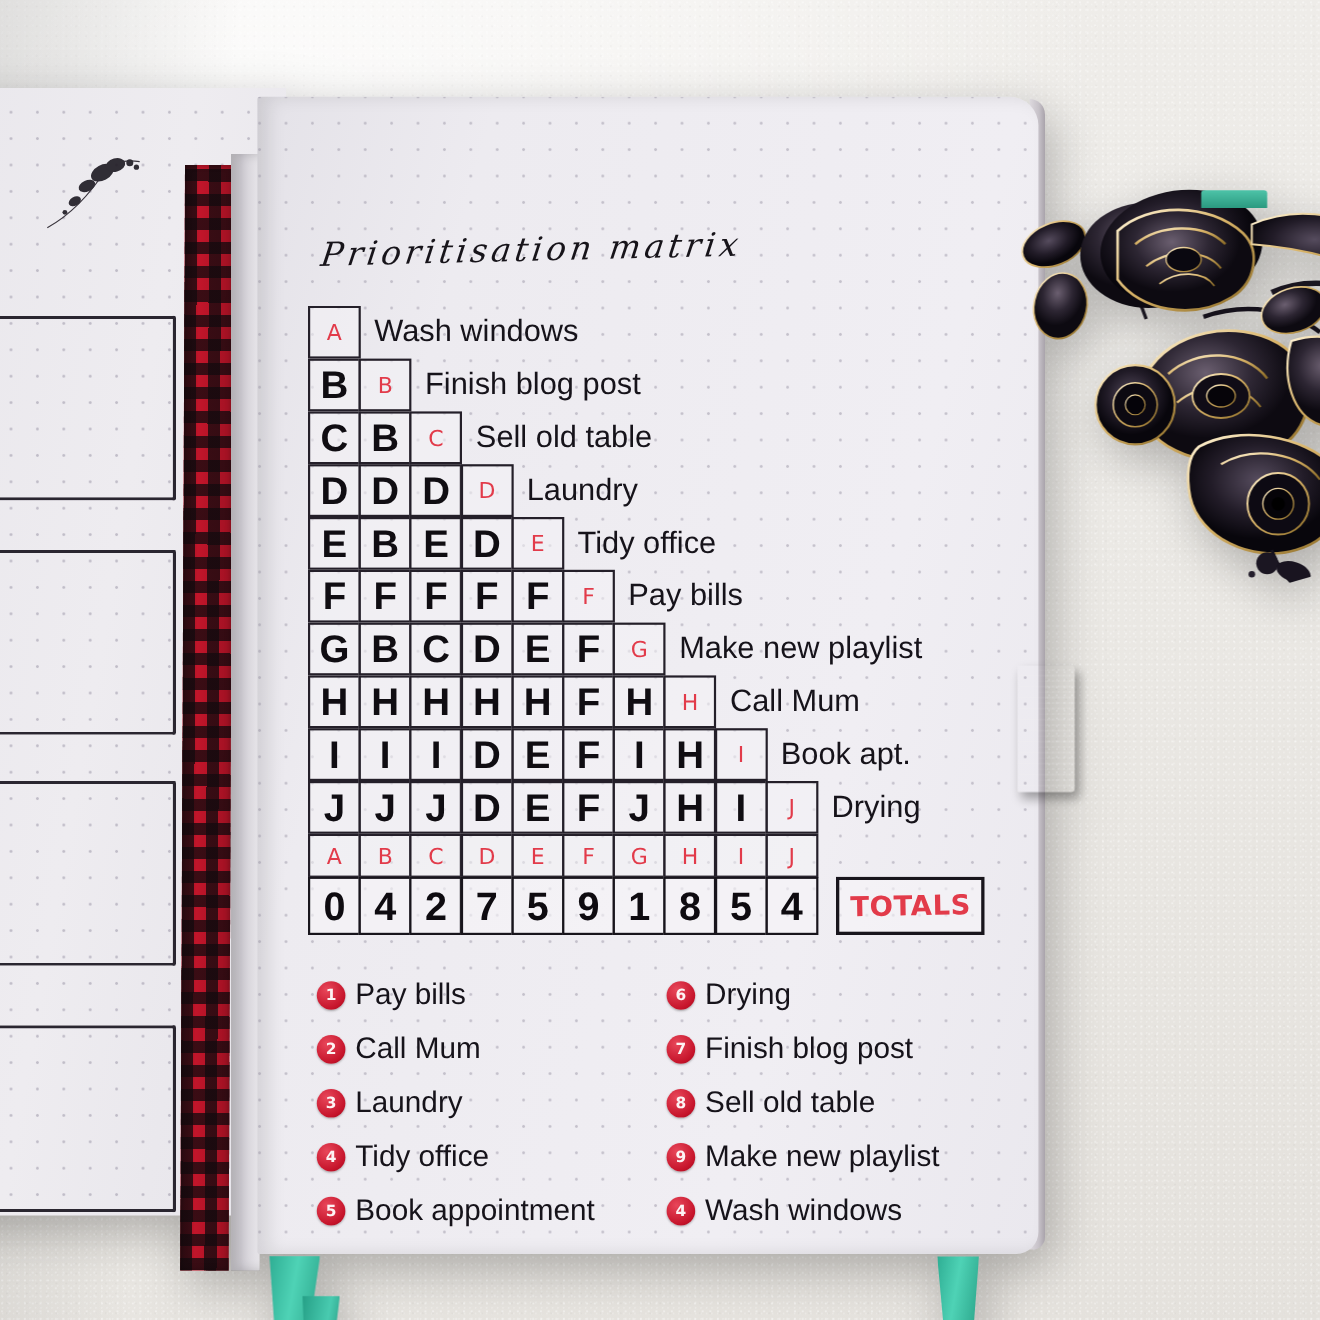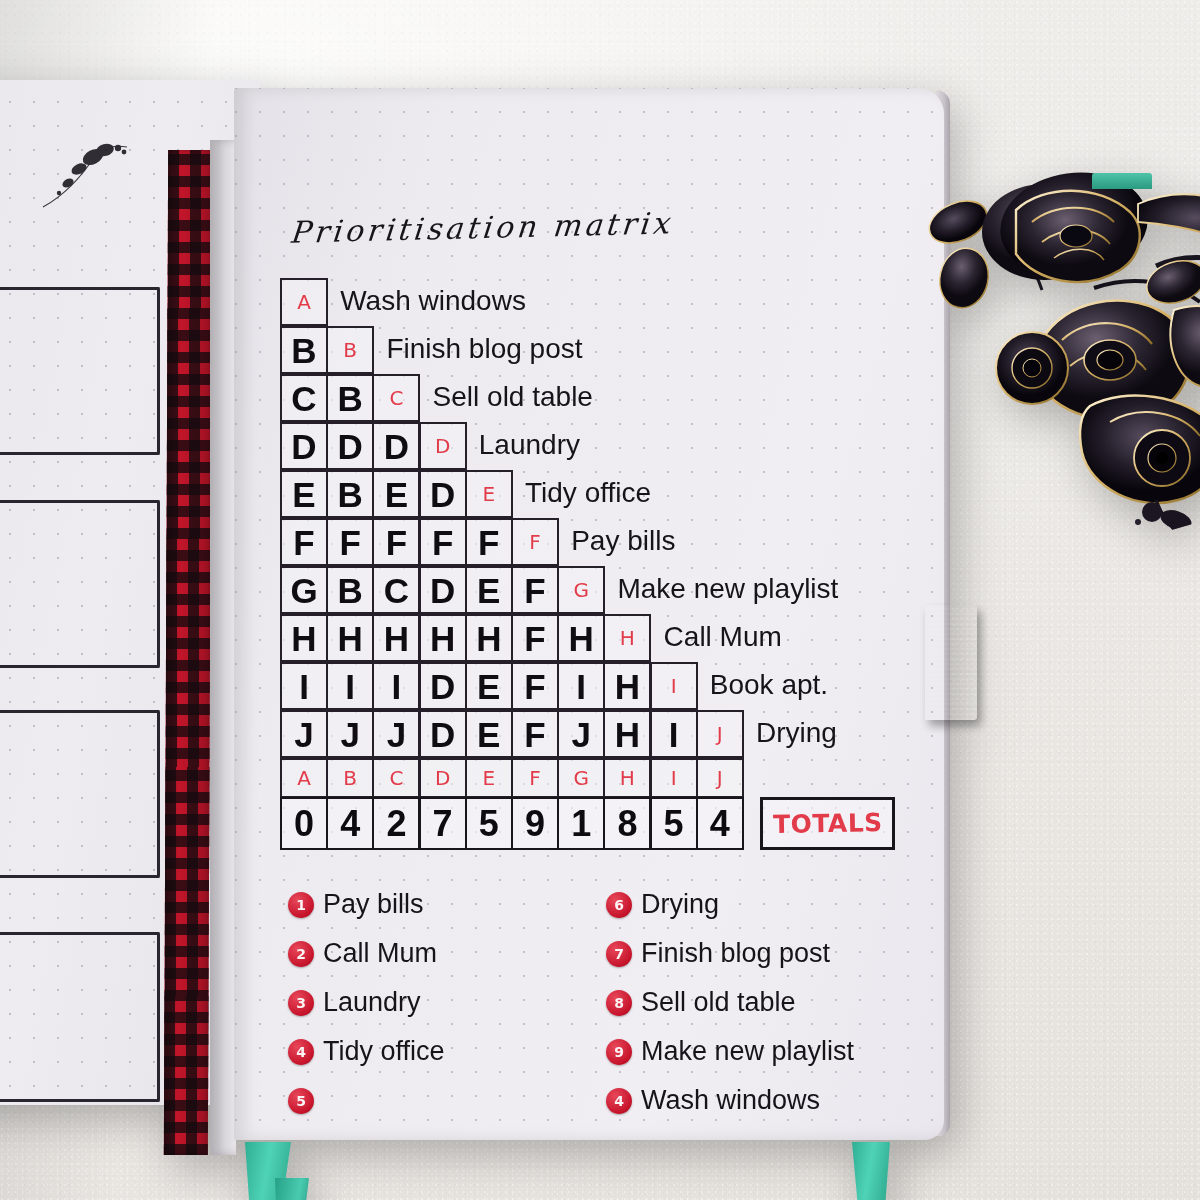--- a/index.html
+++ b/index.html
@@ -582,20 +582,21 @@
           <div class="rank-item">
             <span class="rank-num">3</span>
             <span class="rank-text">Laundry</span>
           </div>
           <div class="rank-item">
             <span class="rank-num">4</span>
             <span class="rank-text">Tidy office</span>
           </div>
           <div class="rank-item">
             <span class="rank-num">5</span>
+            <span class="rank-text">Book appointment</span>
           </div>
         </div>
       <div class="rank-col" id="rank-col-right">
           <div class="rank-item">
             <span class="rank-num">6</span>
             <span class="rank-text">Drying</span>
           </div>
           <div class="rank-item">
             <span class="rank-num">7</span>
             <span class="rank-text">Finish blog post</span>

